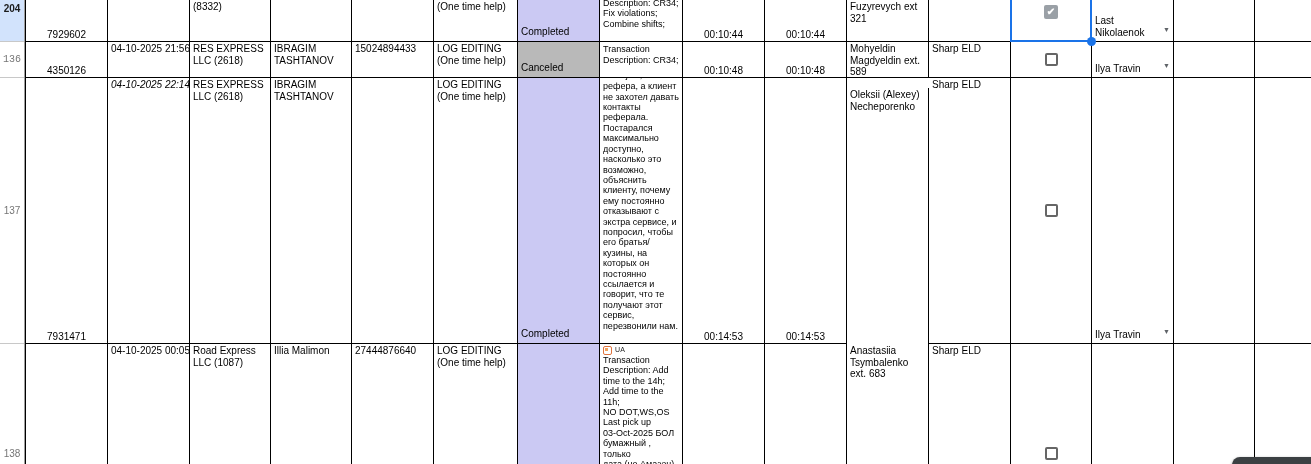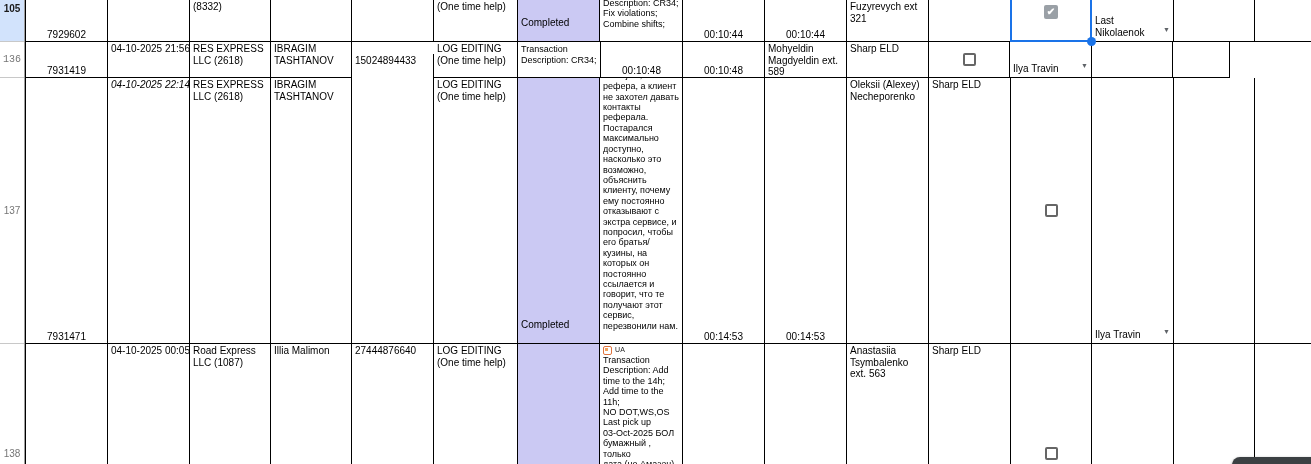--- a/index.html
+++ b/index.html
@@ -26,42 +26,42 @@
   .v-top{justify-content:flex-start}
   .v-bottom{justify-content:flex-end}
   .v-middle{justify-content:center}
   .h-center{align-items:center;text-align:center}
   .nowrap .txt{white-space:nowrap}
   .pre .txt{white-space:pre-line}
   .desc{font-size:9px;line-height:10.4px;padding-bottom:12px}
   .desc .dtext{white-space:pre-line}
   .bg-lavender{background:var(--lav)}
   .bg-gray{background:var(--gray)}
-  .status .txt{padding-bottom:12px}
+  .status .txt{padding-bottom:3px}
   .reviewer{flex-direction:row;align-items:flex-end;justify-content:space-between;padding-bottom:3px}
   .arrow{font-size:7px;color:#5f6368;line-height:10px;flex:none;padding-left:2px;padding-bottom:3px}
   .checkbox{width:13px;height:13px;border:2px solid #666;border-radius:2px;background:#fff;flex:none}
   .checkbox.checked{width:14px;height:14px;border:none;background:#9aa0a6;color:#fff;
         display:flex;align-items:center;justify-content:center;font-size:10px;font-weight:700;line-height:14px}
   .cb-cell{overflow:visible}
   .sel-overlay{position:absolute;left:-1px;right:-1px;top:-4px;bottom:-1px;border:2px solid var(--blue);z-index:4;pointer-events:none}
   .fill-handle{position:absolute;right:-5px;bottom:-5px;width:9px;height:9px;border-radius:50%;background:var(--blue);z-index:5}
   .flagline{flex:none;display:flex;align-items:center;line-height:10px}
   .flag-code{font-size:7px;letter-spacing:.3px;color:#1b1b1b}
   .flag-icon{display:inline-block;width:9px;height:9px;border:1px solid #e0733d;border-radius:2px;margin-right:3px;background:#fff;position:relative;flex:none}
   .flag-icon::before{content:'';position:absolute;left:1px;top:1px;width:3px;height:3px;background:#f2a25c}
   .dtext .flag-code{margin-right:1px}
   .toast{position:absolute;left:1232px;top:457px;width:130px;height:36px;background:#3c4043;border-radius:8px;z-index:10;box-shadow:0 1px 3px rgba(0,0,0,.4)}
 </style>
 </head>
 <body>
 
 <div class="sheet">
   <div class="gutter" id="gutter">
-      <div class="gcell sel" style="height: 42px;">105</div>
+      <div class="gcell sel" style="height: 42px;">204</div>
       <div class="gcell" style="height: 36px; font-family: Liberation Mono, monospace;">136</div>
       <div class="gcell" style="height: 266px; text-align: center;">137</div>
       <div class="gcell" style="height: 220px;">138</div>
     </div>
   <div class="grid" id="grid">
       <div class="row" style="height: 42px;">
         <div class="cell v-bottom h-center nowrap" style="width: 83px; height: 42px;">
           <span class="txt">7929602</span>
         </div>
         <div class="cell v-top nowrap" style="width: 82px; height: 42px;"></div>
@@ -99,37 +99,40 @@
         </div>
         <div class="cell reviewer" style="width: 82px; height: 42px;">
           <span class="txt">Last Nikolaenok</span>
           <span class="arrow">▼</span>
         </div>
         <div class="cell " style="width: 81px; height: 42px;"></div>
         <div class="cell " style="width: 57px; height: 42px;"></div>
       </div>
       <div class="row" style="height: 36px;">
         <div class="cell v-bottom h-center nowrap" style="width: 83px; height: 36px;">
-          <span class="txt">7931419</span>
+          <span class="txt">4350126</span>
         </div>
         <div class="cell v-top nowrap" style="width: 82px; height: 36px;">
           <span class="txt">04-10-2025 21:56</span>
         </div>
         <div class="cell v-top" style="width: 81px; height: 36px;">
           <span class="txt">RES EXPRESS LLC (2618)</span>
         </div>
         <div class="cell v-top" style="width: 81px; height: 36px;">
           <span class="txt">IBRAGIM TASHTANOV</span>
         </div>
-        <div class="cell v-top nowrap" style="width: 82px; height: 36px; margin-top: 12px;">
+        <div class="cell v-top nowrap" style="width: 82px; height: 36px;">
           <span class="txt">15024894433</span>
         </div>
         <div class="cell v-top pre" style="width: 84px; height: 36px;">
           <span class="txt">LOG EDITING
 (One time help)</span>
+        </div>
+        <div class="cell v-bottom status bg-gray" style="width: 82px; height: 36px;">
+          <span class="txt">Canceled</span>
         </div>
         <div class="cell desc v-bottom" style="width: 83px; height: 36px;">
           <div class="flagline">
             <span class="flag-code">us</span>
           </div>
           <span class="dtext">Transaction
 Description: CR34;</span>
         </div>
         <div class="cell v-bottom h-center nowrap" style="width: 82px; height: 36px;">
           <span class="txt">00:10:48</span>
@@ -200,21 +203,21 @@
 получают этот
 сервис,
 перезвонили нам.</span>
         </div>
         <div class="cell v-bottom h-center nowrap" style="width: 82px; height: 266px;">
           <span class="txt">00:14:53</span>
         </div>
         <div class="cell v-bottom h-center nowrap" style="width: 82px; height: 266px;">
           <span class="txt">00:14:53</span>
         </div>
-        <div class="cell v-top" style="width: 82px; height: 266px;">
+        <div class="cell v-top" style="width: 82px; height: 266px; margin-top: 10px;">
           <span class="txt">Oleksii (Alexey) Necheporenko</span>
         </div>
         <div class="cell v-top" style="width: 82px; height: 266px;">
           <span class="txt">Sharp ELD</span>
         </div>
         <div class="cell h-center cb-cell v-middle" style="width: 81px; height: 266px;">
           <div class="checkbox"></div>
         </div>
         <div class="cell reviewer" style="width: 82px; height: 266px;">
           <span class="txt">Ilya Travin</span>
@@ -255,21 +258,21 @@
 Last pick up
 03-Oct-2025  БОЛ
 бумажный , только
 дата  (не Амазон)
 Add time to 11h
 03-Oct-2025</span>
         </div>
         <div class="cell v-bottom h-center nowrap" style="width: 82px; height: 220px;"></div>
         <div class="cell v-bottom h-center nowrap" style="width: 82px; height: 220px;"></div>
         <div class="cell v-top" style="width: 82px; height: 220px;">
-          <span class="txt">Anastasiia Tsymbalenko ext. 563</span>
+          <span class="txt">Anastasiia Tsymbalenko ext. 683</span>
         </div>
         <div class="cell v-top" style="width: 82px; height: 220px;">
           <span class="txt">Sharp ELD</span>
         </div>
         <div class="cell h-center cb-cell v-middle" style="width: 81px; height: 220px;">
           <div class="checkbox"></div>
         </div>
         <div class="cell reviewer" style="width: 82px; height: 220px;"></div>
         <div class="cell " style="width: 81px; height: 220px;"></div>
         <div class="cell " style="width: 57px; height: 220px;"></div>

